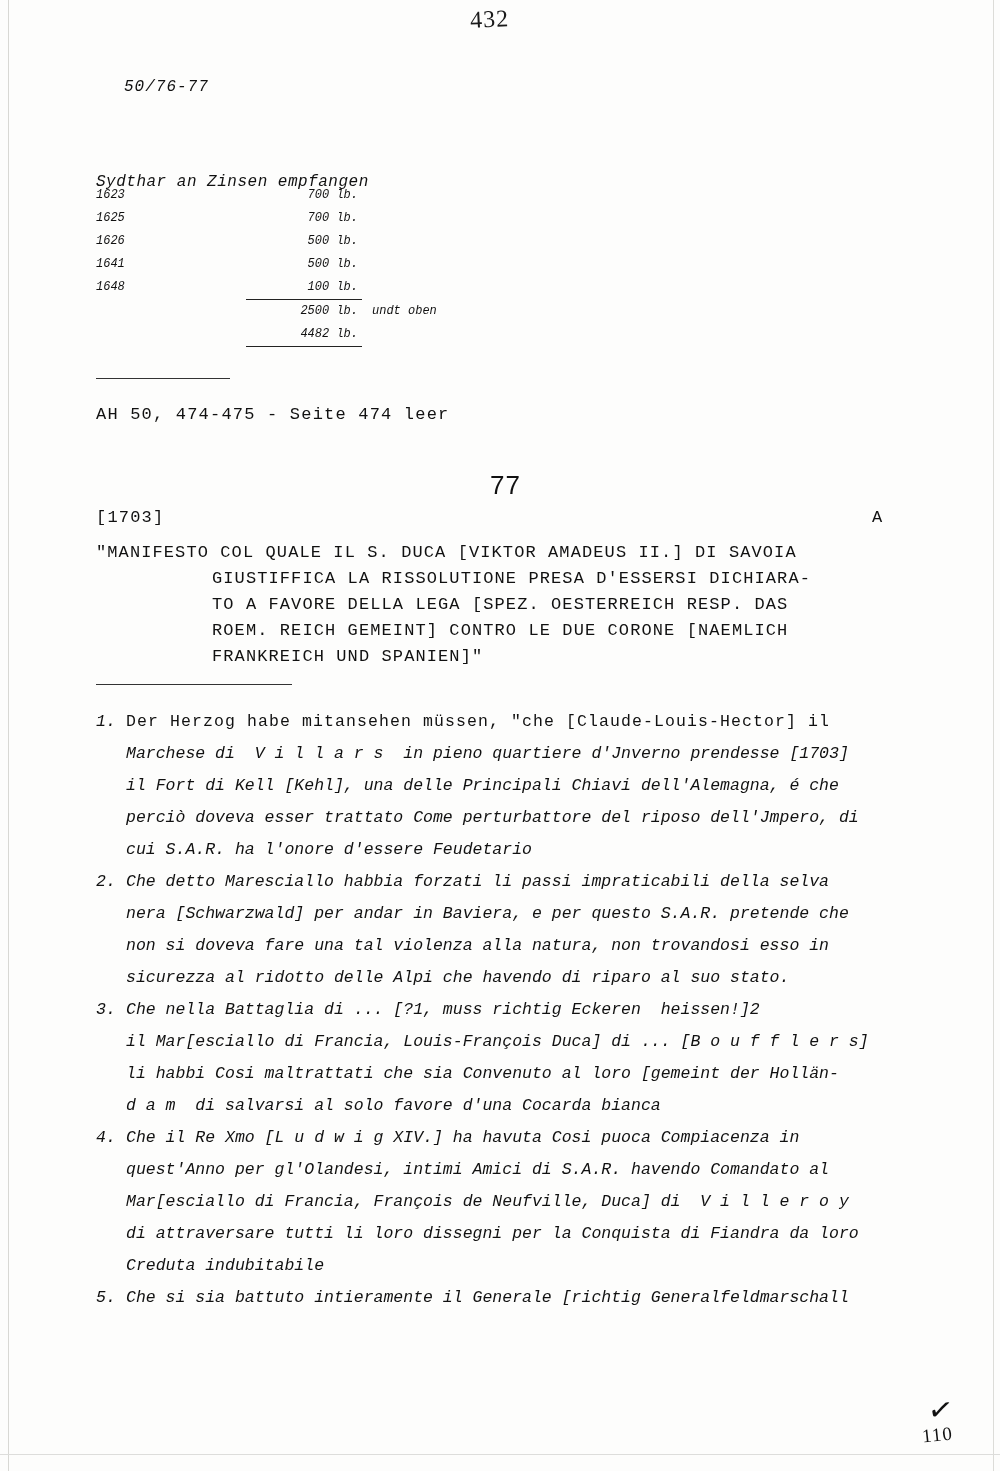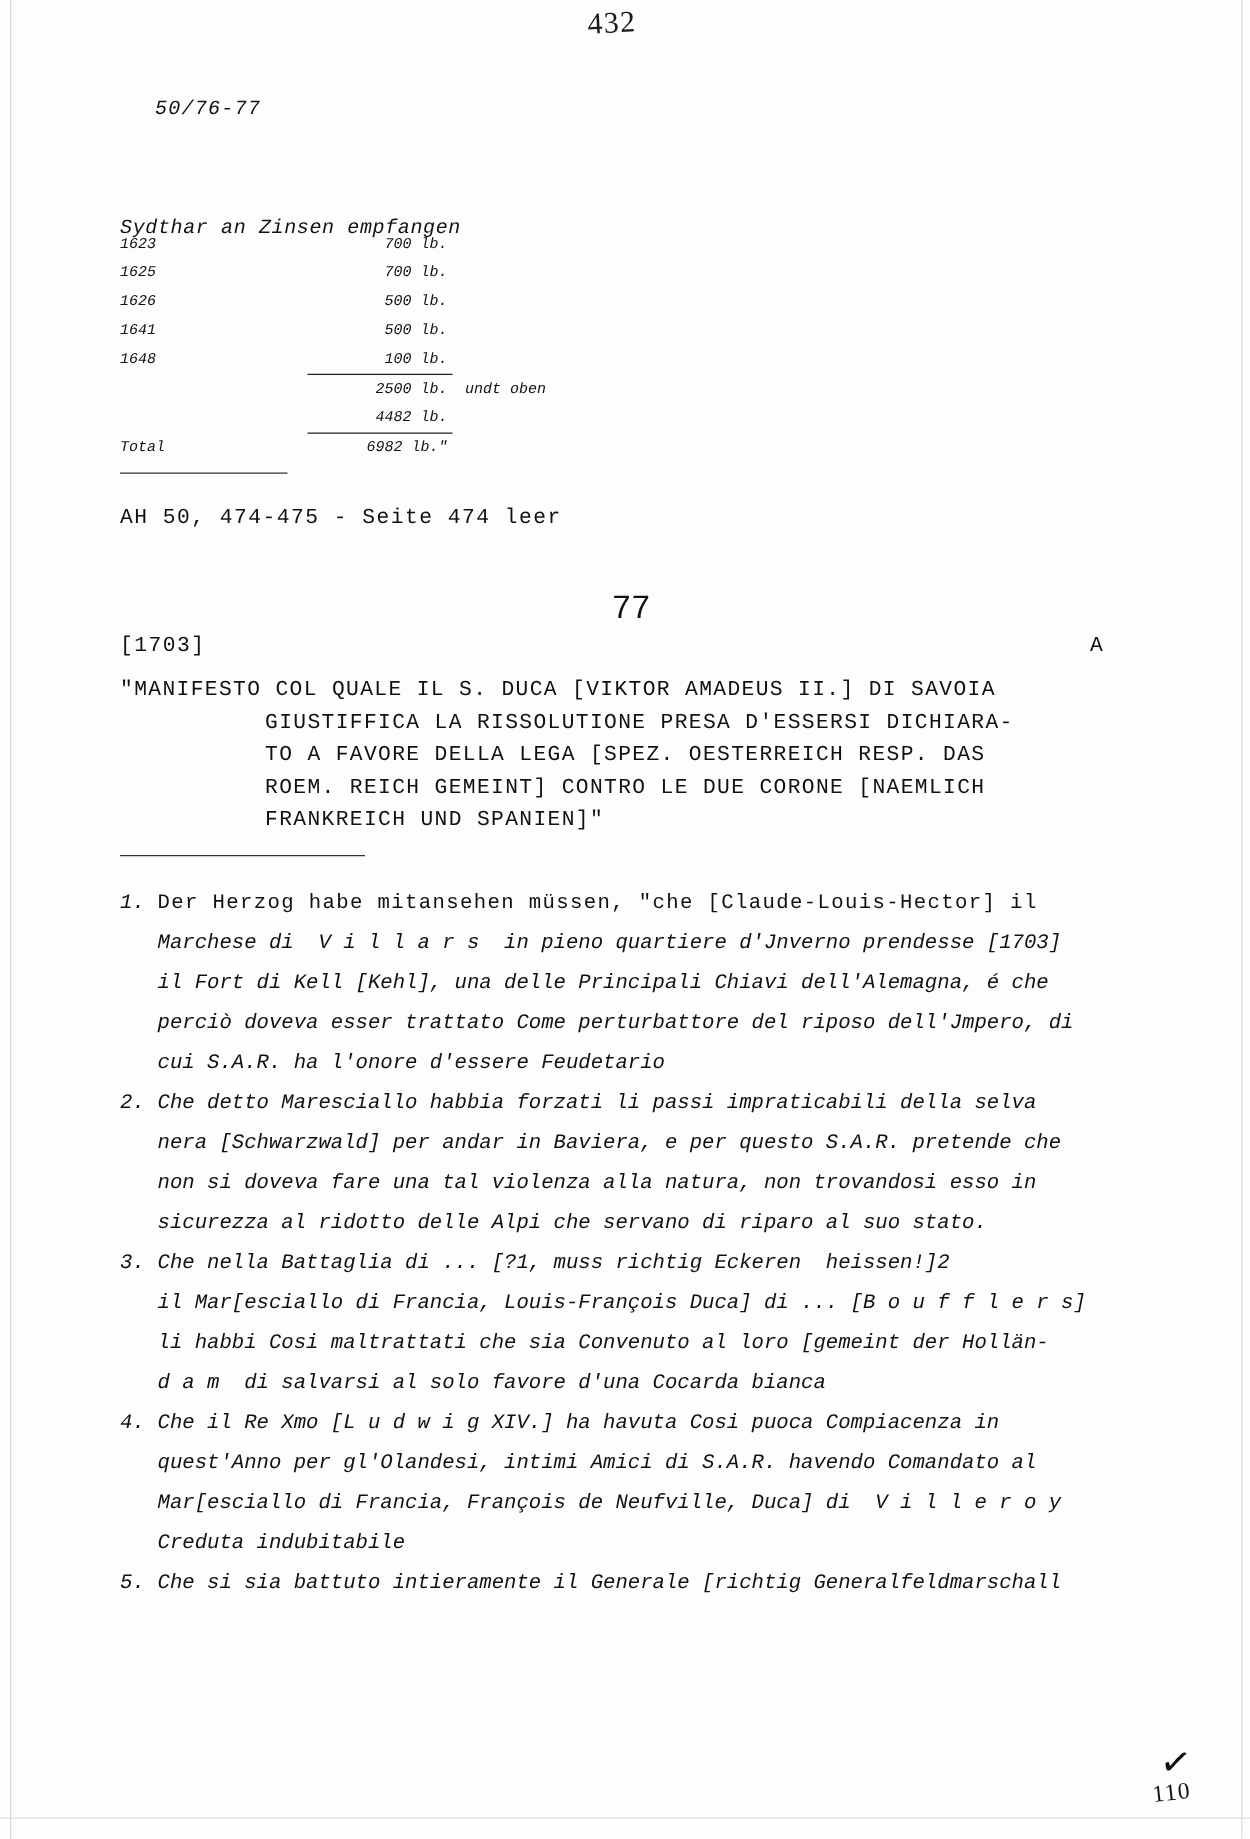--- a/index.html
+++ b/index.html
@@ -244,24 +244,20 @@
     <div class="trow">
       <span class="c-year"></span>
       <span class="c-amt">2500 lb.</span>
       <span class="c-note">undt oben</span>
     </div>
     <div class="trow">
       <span class="c-year"></span>
       <span class="c-amt rule">4482 lb.</span>
       <span class="c-note"></span>
     </div>
-    <div class="trow">
-      <span class="c-year">Total</span>
-      <span class="c-amt">6982 lb."</span>
-    </div>
   </div>
 
   <div class="rule-short" id="rule1"></div>
 
   <div class="ah-line">AH 50, 474-475  -  Seite 474 leer</div>
 
   <div class="doc-number">77</div>
 
   <div class="date-bracket">[1703]</div>
   <div class="side-letter">A</div>
@@ -288,40 +284,41 @@
         <span class="l">cui S.A.R. ha l'onore d'essere Feudetario</span>
       </span>
     </div>
 
     <div class="item">
       <span class="num">2.</span>
       <span class="txt">
         <span class="l">Che detto Maresciallo habbia forzati li passi impraticabili della selva</span>
         <span class="l">nera [Schwarzwald] per andar in Baviera, e per questo S.A.R. pretende che</span>
         <span class="l">non si doveva fare una tal violenza alla natura, non trovandosi esso in</span>
-        <span class="l">sicurezza al ridotto delle Alpi che servano di riparo al suo stato.</span>
+        <span class="l">sicurezza al ridotto delle Alpi che havendo di riparo al suo stato.</span>
       </span>
     </div>
 
     <div class="item">
       <span class="num">3.</span>
       <span class="txt">
         <span class="l">Che nella Battaglia di ... [?1, muss richtig Eckeren  heissen!]2</span>
         <span class="l">il Mar[esciallo di Francia, Louis-François Duca] di ... [B o u f f l e r s]</span>
         <span class="l">li habbi Cosi maltrattati che sia Convenuto al loro [gemeint der Hollän-</span>
         <span class="l">d a m  di salvarsi al solo favore d'una Cocarda bianca</span>
       </span>
     </div>
 
     <div class="item">
       <span class="num">4.</span>
       <span class="txt">
         <span class="l">Che il Re Xmo [L u d w i g XIV.] ha havuta Cosi puoca Compiacenza in</span>
         <span class="l">quest'Anno per gl'Olandesi, intimi Amici di S.A.R. havendo Comandato al</span>
         <span class="l">Mar[esciallo di Francia, François de Neufville, Duca] di  V i l l e r o y</span>
+        <span class="l">di attraversare tutti li loro dissegni per la Conquista di Fiandra da loro</span>
         <span class="l">Creduta indubitabile</span>
       </span>
     </div>
 
     <div class="item">
       <span class="num">5.</span>
       <span class="txt">
         <span class="l">Che si sia battuto intieramente il Generale [richtig Generalfeldmarschall</span>
       </span>
     </div>

